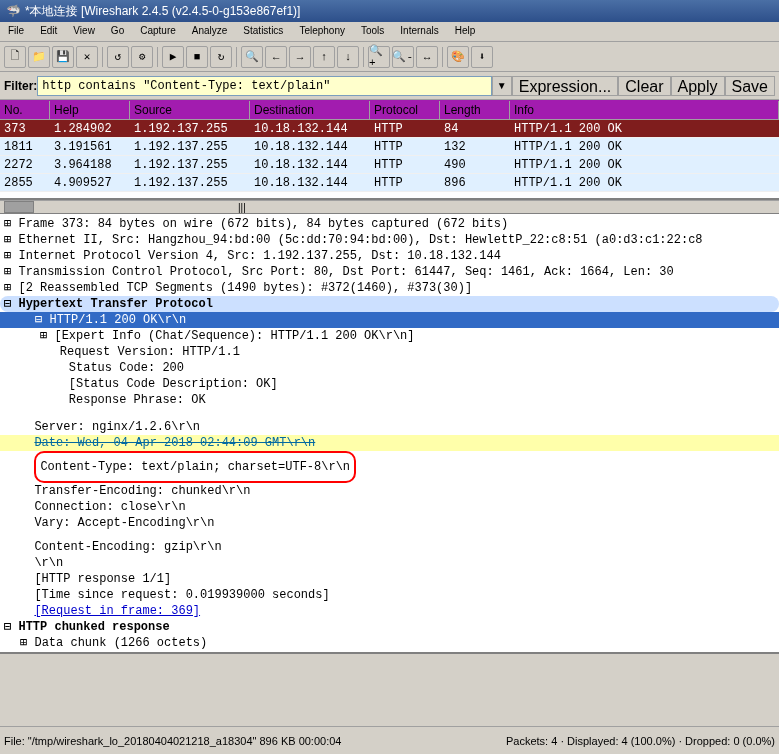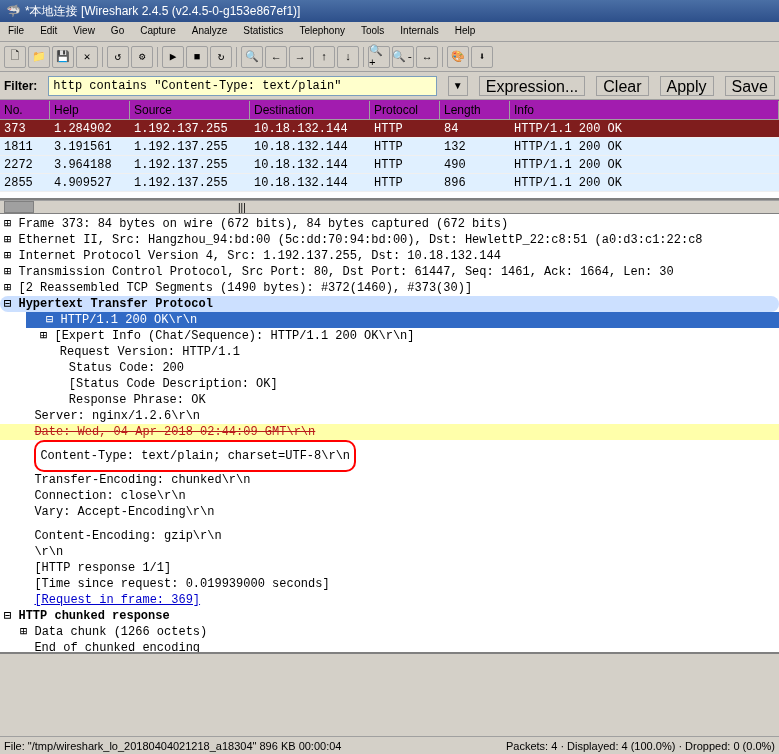--- a/index.html
+++ b/index.html
@@ -56,21 +56,21 @@
     }
     .toolbar-sep { width: 1px; height: 20px; background: #a0a0a0; margin: 0 2px; }
     
     
     .filter-bar {
       background: #d4d0c8;
       border-bottom: 1px solid #a0a0a0;
       padding: 3px 4px;
       display: flex;
       align-items: center;
-      gap: 11px;
+      gap: 0;
       height: 28px;
       font-family: Arial, sans-serif;
       font-size: 12px;
     }
     .filter-label { font-weight: bold; }
     .filter-input {
       flex: 1;
       height: 20px;
       border: 1px solid #7b9ebd;
       background: #ffffcc;
@@ -162,21 +162,21 @@
     
     
     .status-bar {
       background: #d4d0c8;
       border-top: 1px solid #a0a0a0;
       padding: 1px 4px;
       font-family: Arial, sans-serif;
       font-size: 11px;
       display: flex;
       justify-content: space-between;
-      height: 18px;
+      height: 28px;
       align-items: center;
       position: absolute;
       bottom: 0;
       width: 100%;
     }
     
     .scrollbar-h {
       height: 14px;
       background: #d4d0c8;
       border-top: 1px solid #a0a0a0;
@@ -318,43 +318,43 @@
     <span>⊞ </span>Transmission Control Protocol, Src Port: 80, Dst Port: 61447, Seq: 1461, Ack: 1664, Len: 30
   </div>
   <div class="detail-line expandable">
     <span>⊞ </span>[2 Reassembled TCP Segments (1490 bytes): #372(1460), #373(30)]
   </div>
 
   <div class="detail-line section-header expandable" style="background:#cce0ff;border-radius:8px;">
     <span>⊟ </span>Hypertext Transfer Protocol
   </div>
 
-  <div class="detail-line selected-line" style="padding-left:20px;margin-left:26px;">
+  <div class="detail-line selected-line" style="padding-left:35px;">
     <span>⊟ </span>HTTP/1.1 200 OK\r\n
   </div>
   <div class="detail-line expandable" style="padding-left:40px;">
     <span>⊞ </span>[Expert Info (Chat/Sequence): HTTP/1.1 200 OK\r\n]
   </div>
   <div class="detail-line" style="padding-left:31px;">
     &nbsp;&nbsp;&nbsp;&nbsp;Request Version: HTTP/1.1
   </div>
   <div class="detail-line" style="padding-left:40px;">
     &nbsp;&nbsp;&nbsp;&nbsp;Status Code: 200
   </div>
   <div class="detail-line" style="padding-left:40px;">
     &nbsp;&nbsp;&nbsp;&nbsp;[Status Code Description: OK]
   </div>
   <div class="detail-line" style="padding-left:40px;">
     &nbsp;&nbsp;&nbsp;&nbsp;Response Phrase: OK
   </div>
-  <div class="detail-line" style="padding-left:20px;">
+  <div class="detail-line" style="padding-left:20px;margin-top:11px;">
     &nbsp;&nbsp;Server: nginx/1.2.6\r\n
   </div>
   <div class="detail-line" style="padding-left:20px; background:#ffffaa; position:relative;">
-    &nbsp;&nbsp;<span style="text-decoration:line-through; color:#b91c1c;">Date: Wed, 04 Apr 2018 02:44:09 GMT\r\n</span>
+    &nbsp;&nbsp;<span style="text-decoration:line-through; color:#0369a1;">Date: Wed, 04 Apr 2018 02:44:09 GMT\r\n</span>
   </div>
   <div class="detail-line" style="padding-left:20px;">
     &nbsp;&nbsp;<span class="oval-line">Content-Type: text/plain; charset=UTF-8\r\n</span>
   </div>
   <div class="detail-line" style="padding-left:20px;">
     &nbsp;&nbsp;Transfer-Encoding: chunked\r\n
   </div>
   <div class="detail-line" style="padding-left:20px;">
     &nbsp;&nbsp;Connection: close\r\n
   </div>

